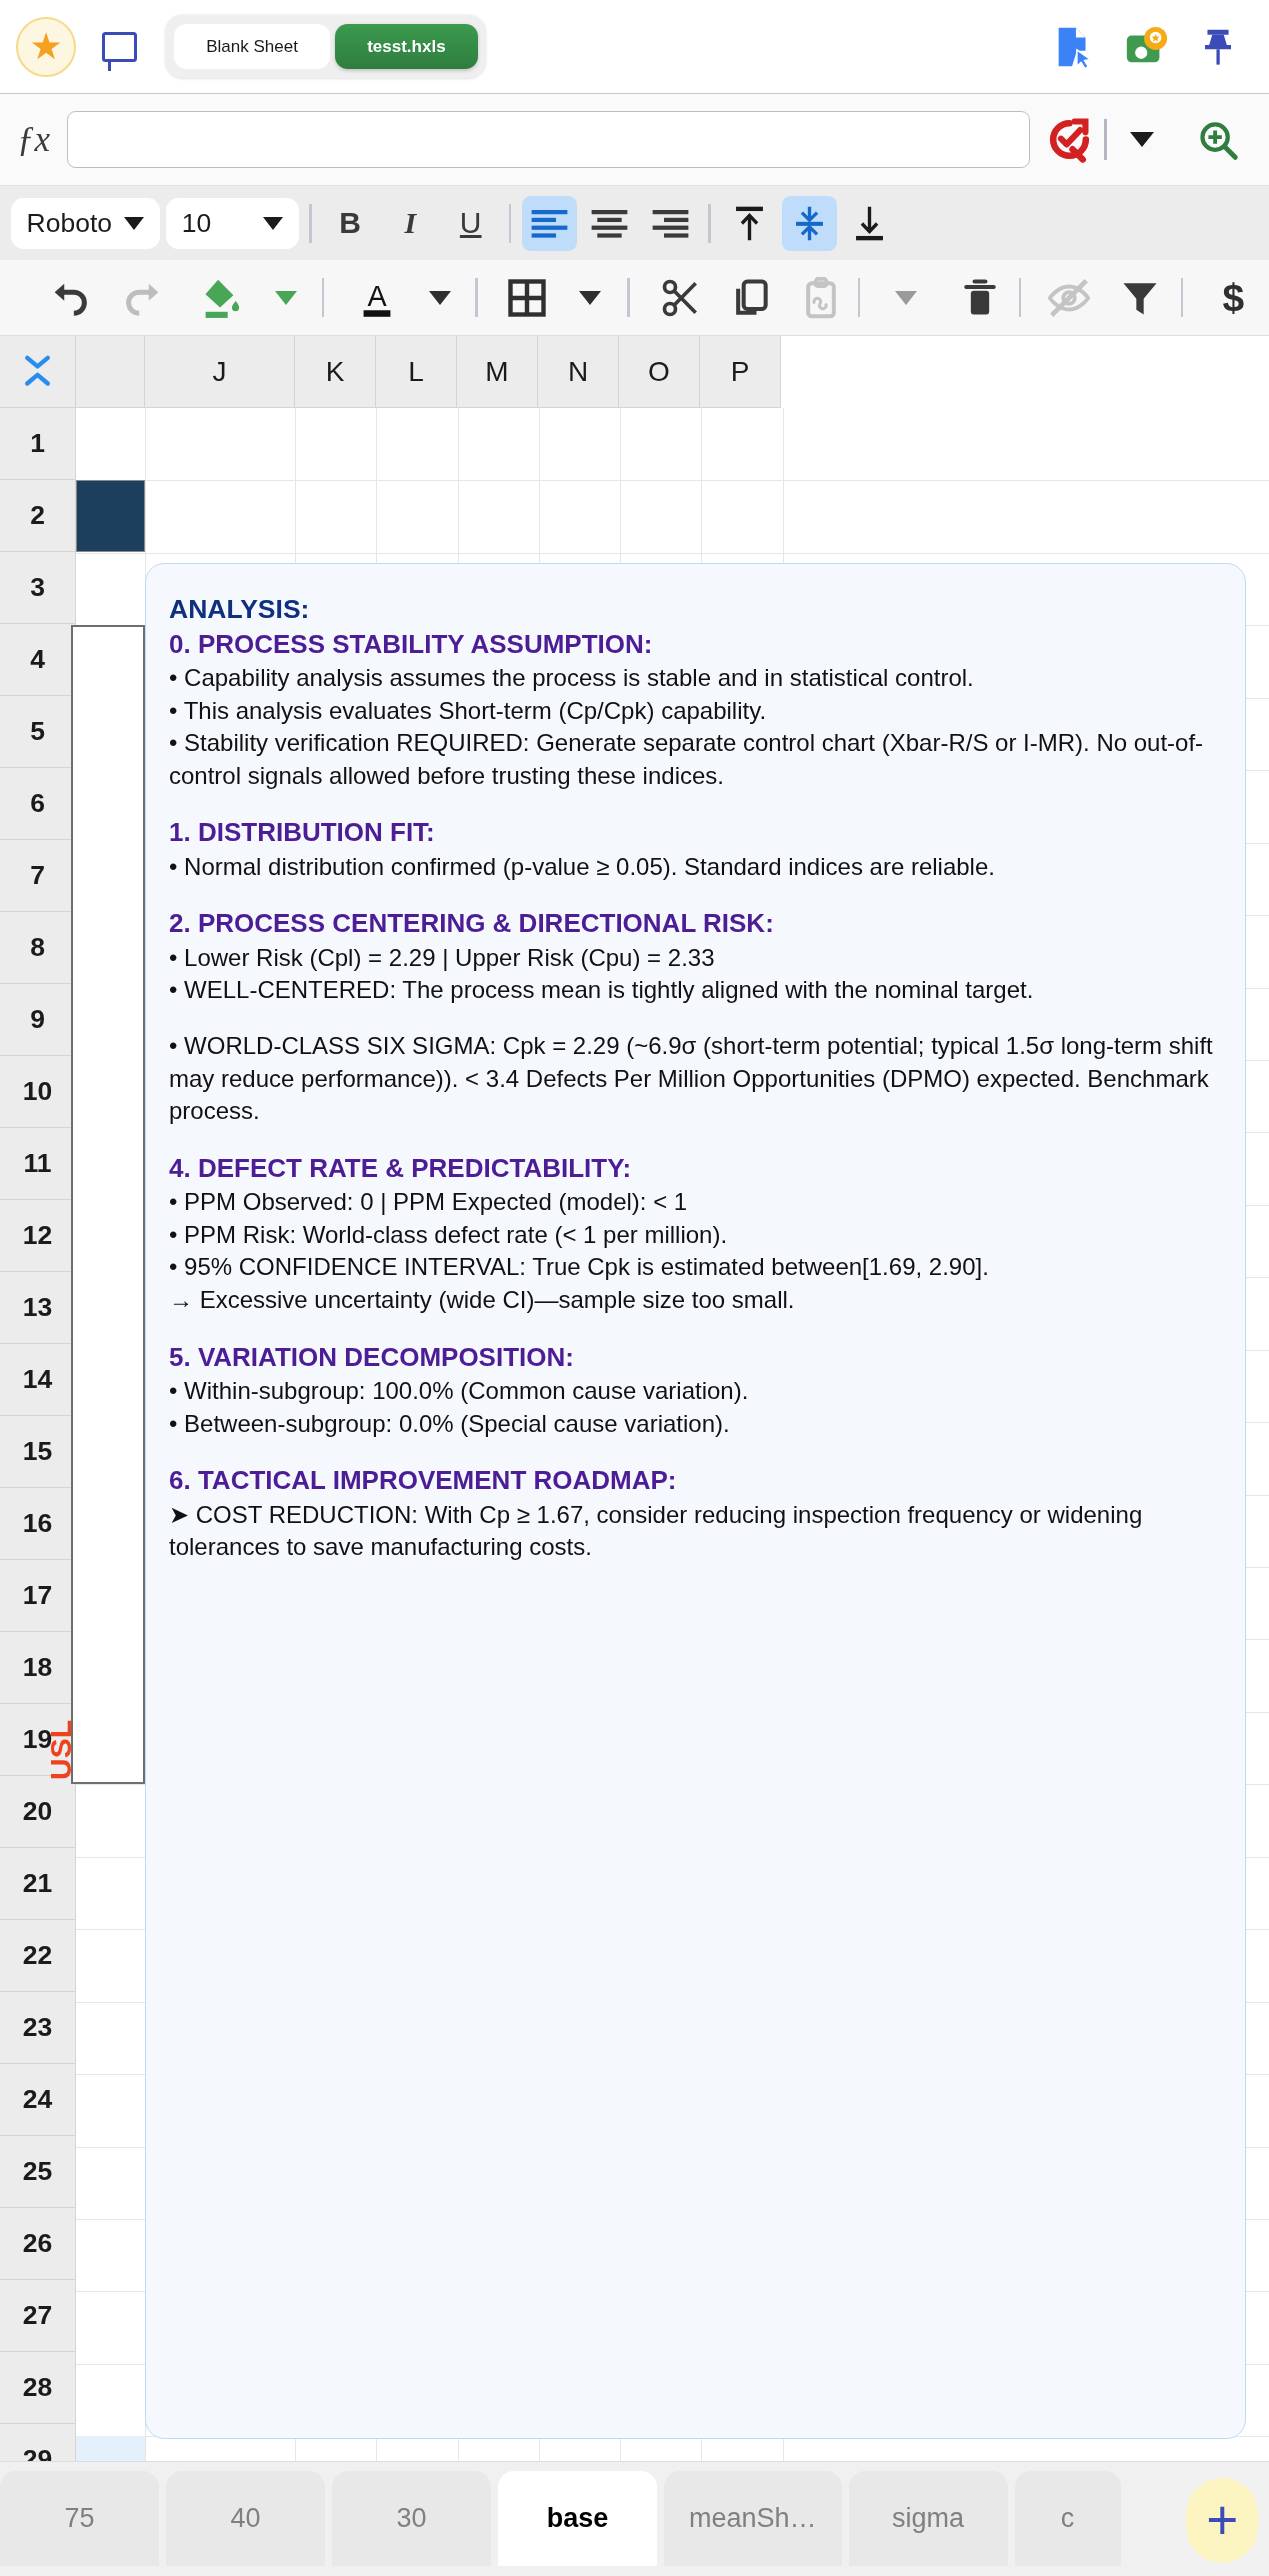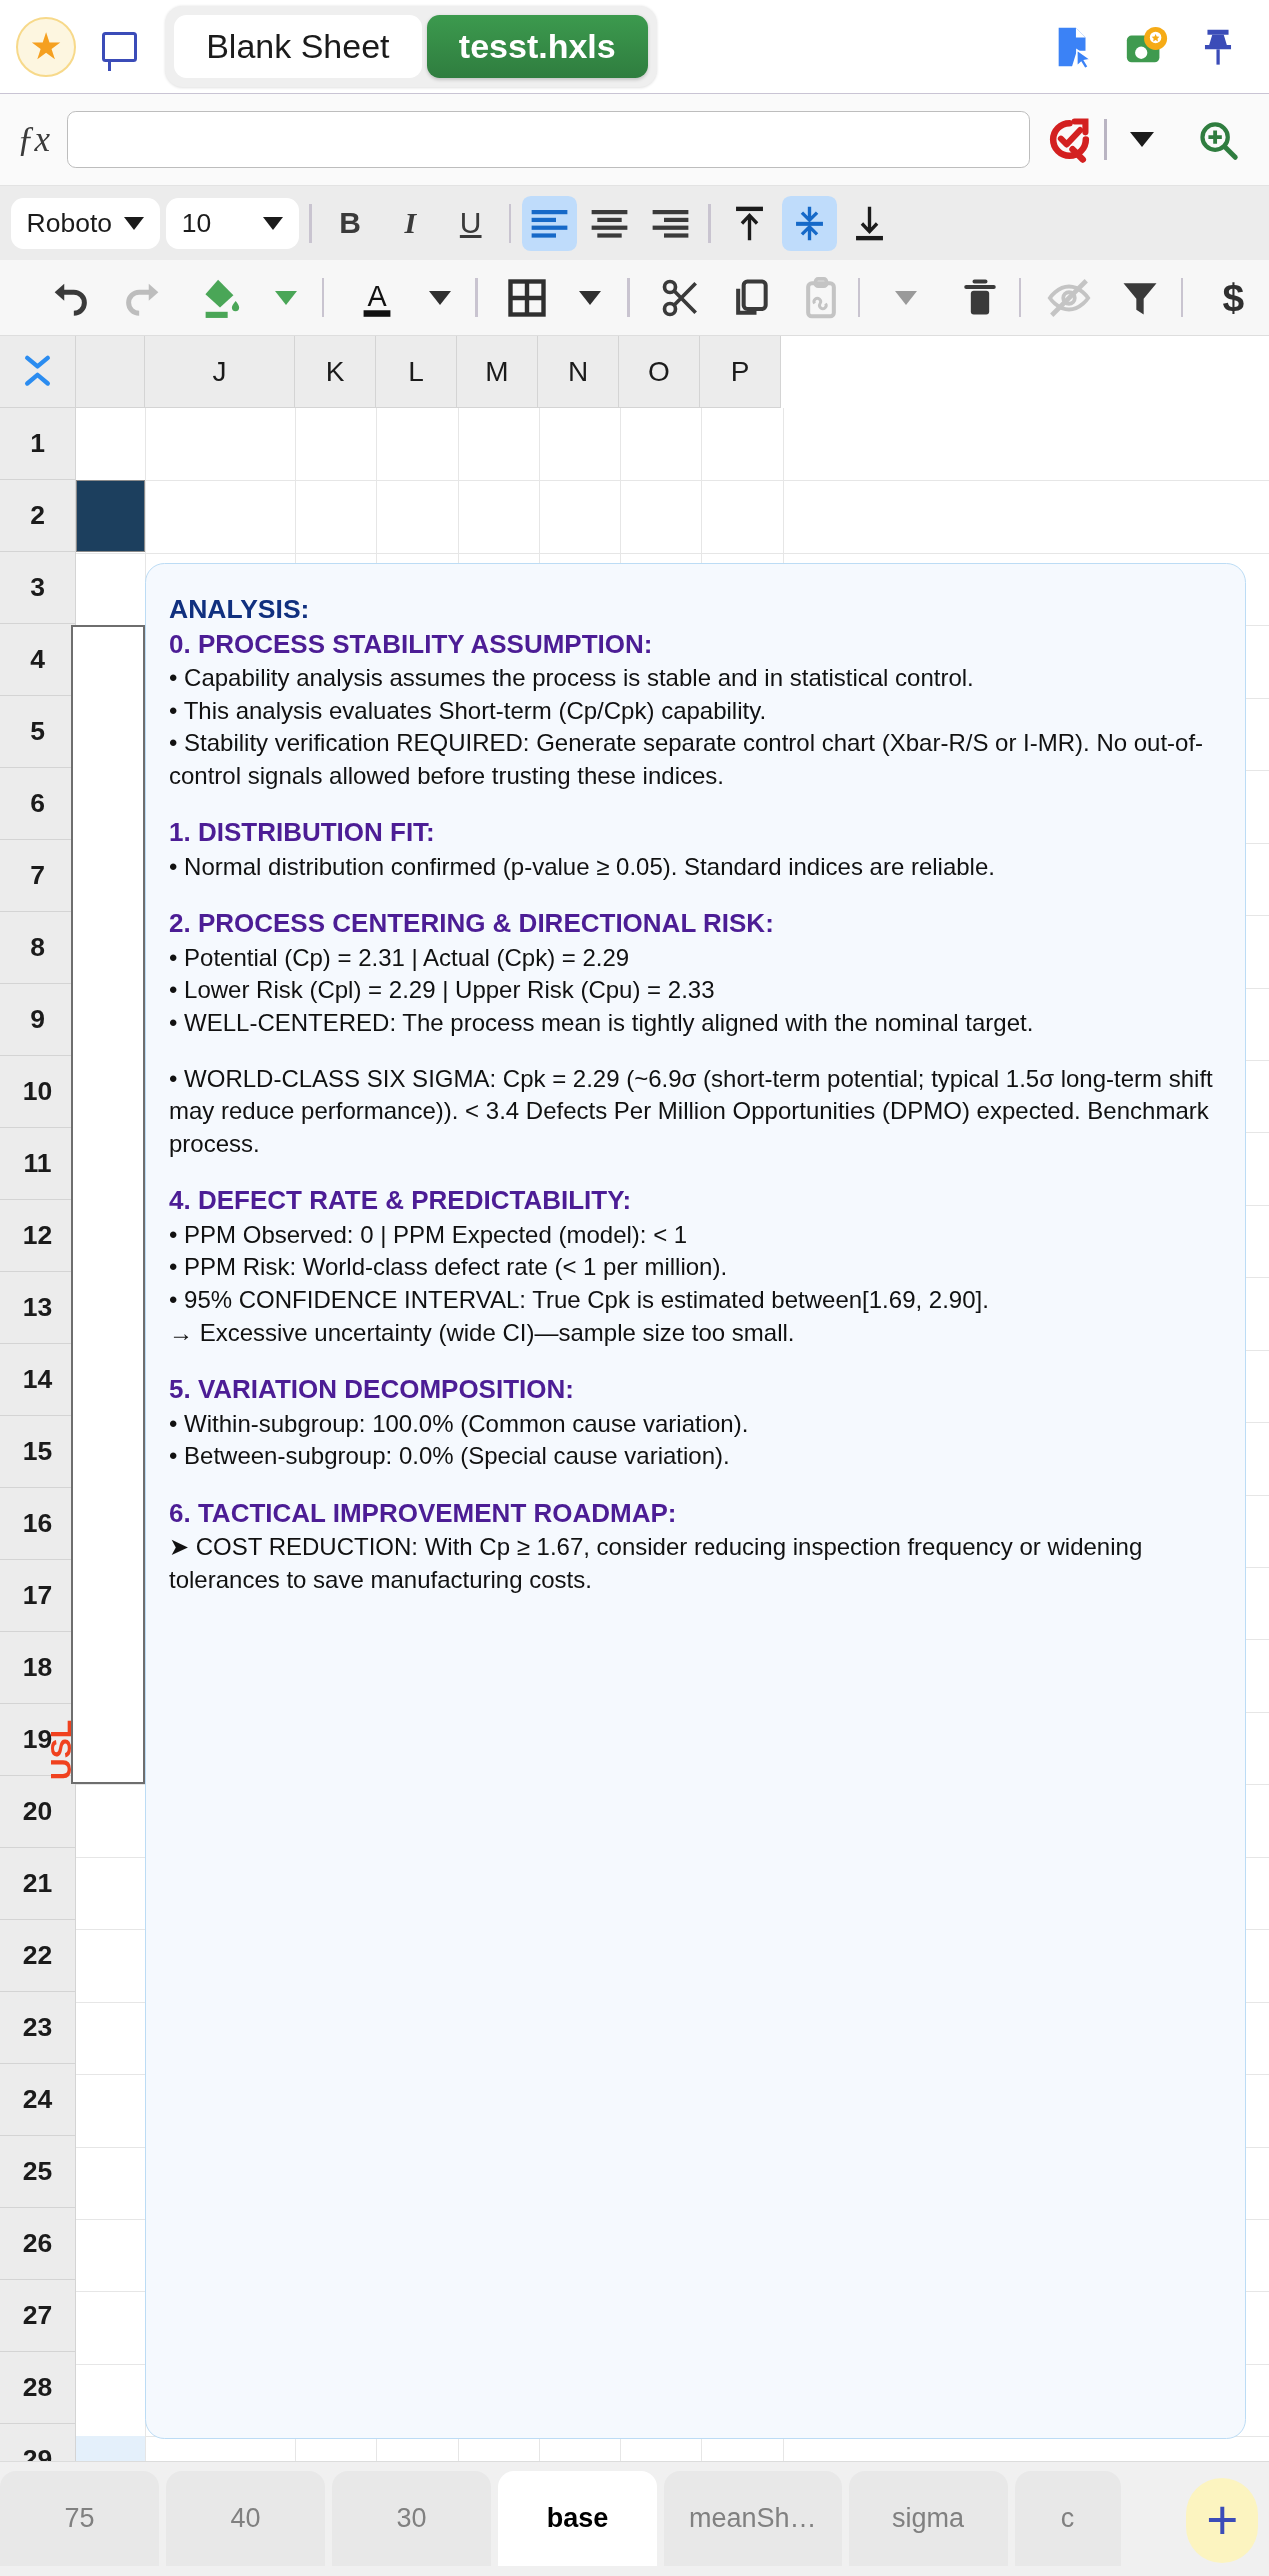--- a/index.html
+++ b/index.html
@@ -33,21 +33,21 @@
     content: ""; position: absolute; left: 2.7px; bottom: -12.4px;
     border-left: 3.5px solid #3b4cb8; height: 10.6px;
   }
 
   .tabgroup {
     margin-left: 21px; background: #efefef; border-radius: 17.7px;
     padding: 8.8px; display: flex; gap: 5.3px; align-items: center;
     box-shadow: 0 0.9px 2.7px rgba(0,0,0,.12);
   }
   .doc-tab {
-    padding: 12.4px 32px; border-radius: 12.4px; font-size: 34px;
+    padding: 12.4px 32px; border-radius: 12.4px; font-size: 17px;
     background: #ffffff; color: #1b1b1b; white-space: nowrap;
   }
   .doc-tab.active {
     background: linear-gradient(#3c9a4e, #2f7d3f);
     color: #ffffff; font-weight: bold;
     box-shadow: 0 1.8px 3.5px rgba(0,0,0,.18);
   }
 
   .top-right { margin-left: auto; display: flex; align-items: center; gap: 23px; padding-right: 26.5px; }
   .tr-icon { width: 49px; height: 49px; display: flex; align-items: center; justify-content: center; }
@@ -501,21 +501,20 @@
         <div class="a-title">ANALYSIS:</div>
         <div class="a-head">0. PROCESS STABILITY ASSUMPTION:</div>
         <div class="a-line">  • Capability analysis assumes the process is stable and in statistical control.</div>
         <div class="a-line">  • This analysis evaluates Short-term (Cp/Cpk) capability.</div>
         <div class="a-line">  • Stability verification REQUIRED: Generate separate control chart (Xbar-R/S or I-MR). No out-of-control signals allowed before trusting these indices.</div>
         <div class="a-gap"></div>
         <div class="a-head">1. DISTRIBUTION FIT:</div>
         <div class="a-line">  • Normal distribution confirmed (p-value ≥ 0.05). Standard indices are reliable.</div>
         <div class="a-gap"></div>
         <div class="a-head">2. PROCESS CENTERING &amp; DIRECTIONAL RISK:</div>
-        <div class="a-line">   • Potential (Cp) = 2.31 | Actual (Cpk) = 2.29</div>
         <div class="a-line">   • Lower Risk (Cpl) = 2.29 | Upper Risk (Cpu) = 2.33</div>
         <div class="a-line">   • WELL-CENTERED: The process mean is tightly aligned with the nominal target.</div>
         <div class="a-gap"></div>
         <div class="a-line">  • WORLD-CLASS SIX SIGMA: Cpk = 2.29 (~6.9σ (short-term potential; typical 1.5σ long-term shift may reduce performance)). &lt; 3.4 Defects Per Million Opportunities (DPMO) expected. Benchmark process.</div>
         <div class="a-gap"></div>
         <div class="a-head">4. DEFECT RATE &amp; PREDICTABILITY:</div>
         <div class="a-line">   • PPM Observed: 0 | PPM Expected (model): &lt; 1</div>
         <div class="a-line">   • PPM Risk: World-class defect rate (&lt; 1 per million).</div>
         <div class="a-line">   • 95% CONFIDENCE INTERVAL: True Cpk is estimated between[1.69, 2.90].</div>
         <div class="a-line">      → Excessive uncertainty (wide CI)—sample size too small.</div>

